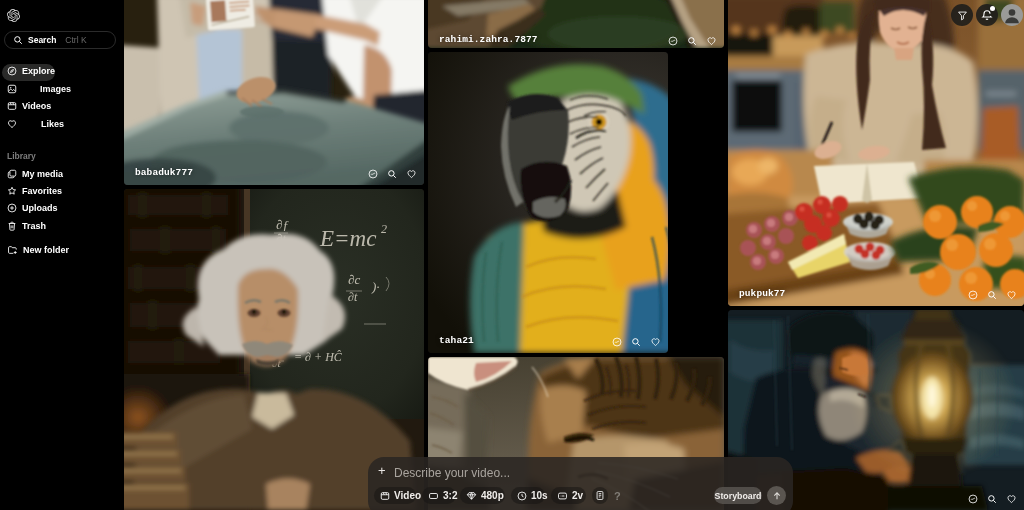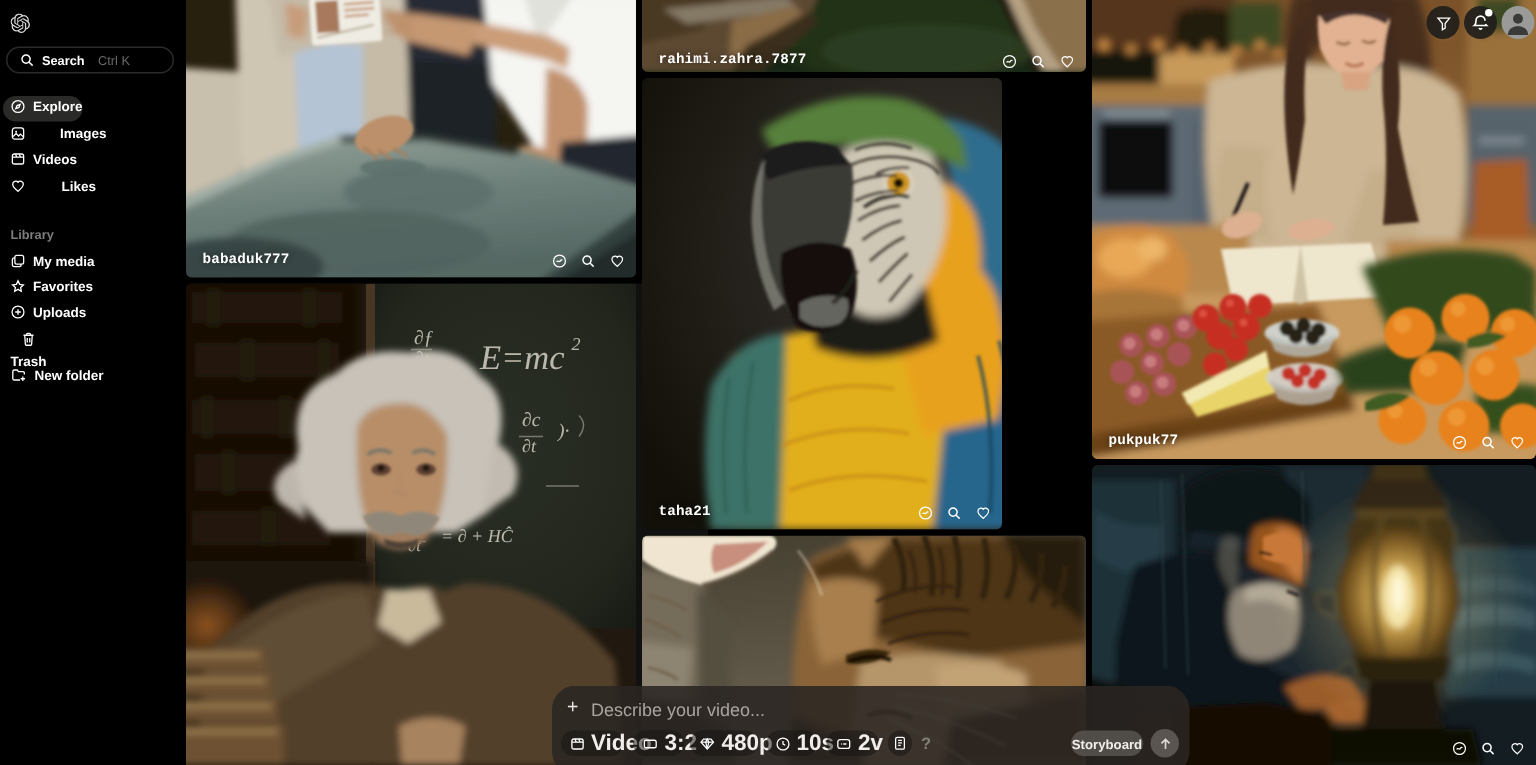--- a/index.html
+++ b/index.html
@@ -16,21 +16,21 @@
   .srow svg{flex:0 0 auto;}
   #searchpill{position:absolute;left:4px;top:31px;width:110px;height:16px;border:1px solid #2b2b2b;border-radius:9px;display:flex;align-items:center;color:#fff;font-size:8.5px;font-weight:bold;text-align:center;}
   #explorepill{position:absolute;left:2px;top:64px;width:53px;height:17px;background:#2a2a29;border-radius:9px;}
   .seclabel{position:absolute;left:7px;color:#7d7d7d;font-size:8.5px;font-weight:bold;}
   
   .cbtn{position:absolute;width:22px;height:22px;border-radius:50%;background:rgba(32,30,27,.92);display:flex;align-items:center;justify-content:center;}
   
   #pbar{position:absolute;left:368px;top:457px;width:425px;height:60px;background:rgba(42,38,34,.88);border-radius:16px;}
   #pbar .ph{position:absolute;left:26px;top:9px;color:#a9a49e;font-size:12px;}
   #pbar .plus{position:absolute;left:10px;top:6px;color:#e8e5e2;font-size:13px;}
-  .pill{position:absolute;top:30px;height:17px;background:rgba(22,20,18,.5);border-radius:9px;display:flex;align-items:center;gap:4px;color:#f0edea;font-size:15px;font-weight:bold;padding:0 6px;box-sizing:border-box;}
+  .pill{position:absolute;top:30px;height:17px;background:rgba(22,20,18,.5);border-radius:9px;display:flex;align-items:center;gap:4px;color:#f0edea;font-size:10px;font-weight:bold;padding:0 6px;box-sizing:border-box;}
   .pill svg{flex:0 0 auto;}
 </style>
 </head>
 <body>
 
 <div class="tile" id="t-babaduk" style="left:124px;top:0;width:300px;height:185px;border-top-left-radius:0;border-top-right-radius:0;">
   <svg width="300" height="185" viewBox="0 0 300 185">
     <defs>
       <filter id="b1" x="-30%" y="-30%" width="160%" height="160%">
           <feGaussianBlur stdDeviation="2.5"></feGaussianBlur>
@@ -101,21 +101,21 @@
       <svg width="10" height="10" viewBox="0 0 24 24" fill="none" stroke="#fff" stroke-width="2.4">
         <circle cx="10.5" cy="10.5" r="6.5"></circle>
         <line x1="15.5" y1="15.5" x2="21" y2="21"></line>
       </svg>
       <svg width="11" height="10" viewBox="0 0 24 24" fill="none" stroke="#fff" stroke-width="2">
         <path d="M12 20.5 C8 17 3.5 13.5 3.5 9 a4.8 4.8 0 0 1 8.5-3 a4.8 4.8 0 0 1 8.5 3 c0 4.5-4.5 8-8.5 11.5z"></path>
       </svg>
     </div>
 </div>
 
-<div class="tile" id="t-einstein" style="left:124px;top:189px;width:300px;height:321px;border-bottom-left-radius:0;border-bottom-right-radius:0;padding-left:48px;">
+<div class="tile" id="t-einstein" style="left:124px;top:189px;width:300px;height:321px;border-bottom-left-radius:0;border-bottom-right-radius:0;">
   <svg width="300" height="321" viewBox="0 0 300 321">
     <defs>
       <filter id="b2" x="-30%" y="-30%" width="160%" height="160%">
           <feGaussianBlur stdDeviation="2.5"></feGaussianBlur>
         </filter>
       <filter id="b2s" x="-30%" y="-30%" width="160%" height="160%">
           <feGaussianBlur stdDeviation="1.2"></feGaussianBlur>
         </filter>
       <radialGradient id="glow2" cx=".5" cy=".5" r=".5">
         <stop offset="0" stop-color="#a86226"></stop>
@@ -708,21 +708,21 @@
       </svg>
     <span>Favorites</span>
   </div>
   <div class="srow" style="left:7px;top:203px;">
     <svg width="10" height="10" viewBox="0 0 24 24" fill="none" stroke="#fff" stroke-width="2.1">
         <circle cx="12" cy="12" r="9.5"></circle>
         <path d="M12 7.5 v9 M7.5 12 h9"></path>
       </svg>
     <span>Uploads</span>
   </div>
-  <div class="srow" style="left:7px;top:221px;flex-direction:column;">
+  <div class="srow" style="left:7px;top:221px;">
     <svg width="10" height="10" viewBox="0 0 24 24" fill="none" stroke="#fff" stroke-width="2.1">
         <path d="M4 6 h16 M9 6 V4.5 a1.5 1.5 0 0 1 1.5 -1.5 h3 a1.5 1.5 0 0 1 1.5 1.5 V6 M6 6 l1 14.5 a1.6 1.6 0 0 0 1.6 1.5 h6.8 a1.6 1.6 0 0 0 1.6-1.5 L18 6 M10 10.5 v7 M14 10.5 v7"></path>
       </svg>
     <span>Trash</span>
   </div>
   <div class="srow" style="left:7px;top:245px;">
     <svg width="11" height="10" viewBox="0 0 24 24" fill="none" stroke="#fff" stroke-width="2.1">
         <path d="M21 11 v-2 a2.5 2.5 0 0 0 -2.5 -2.5 h-7 l-2-2.5 H5 A2.5 2.5 0 0 0 2.5 6.5 v11 A2.5 2.5 0 0 0 5 20 h9"></path>
         <path d="M18.5 14.5 v7 M15 18 h7"></path>
       </svg>

